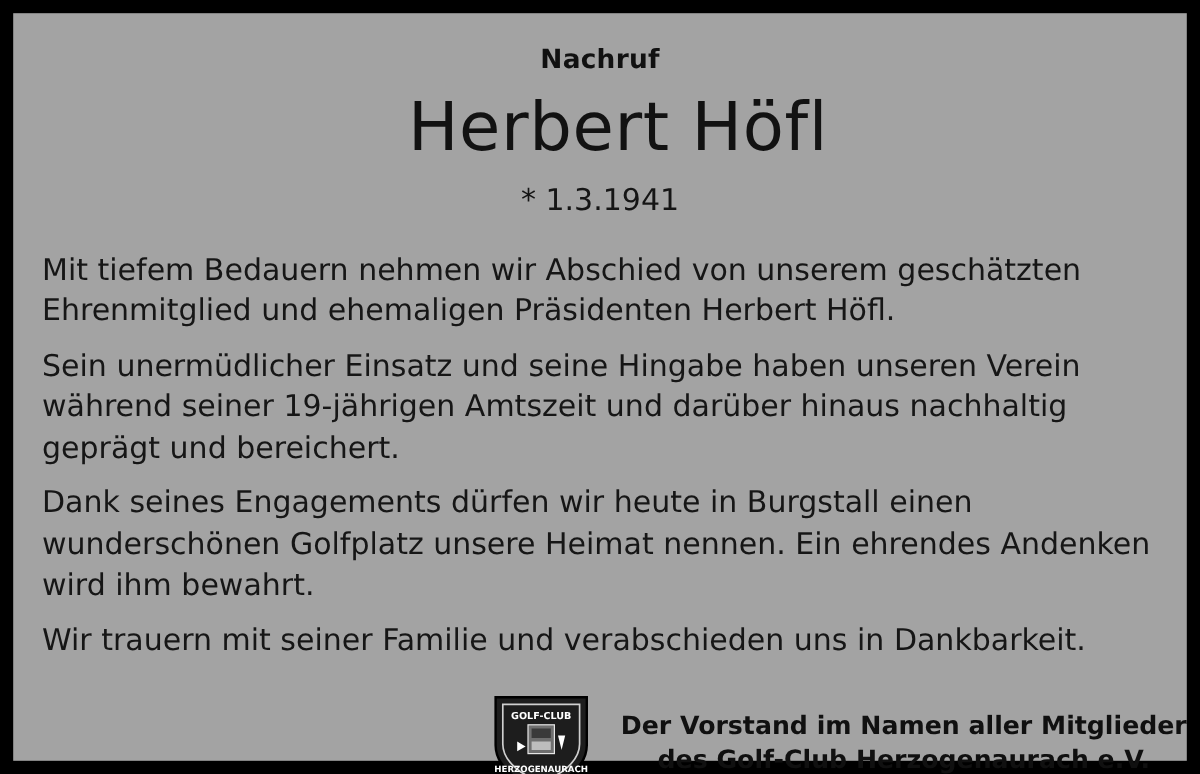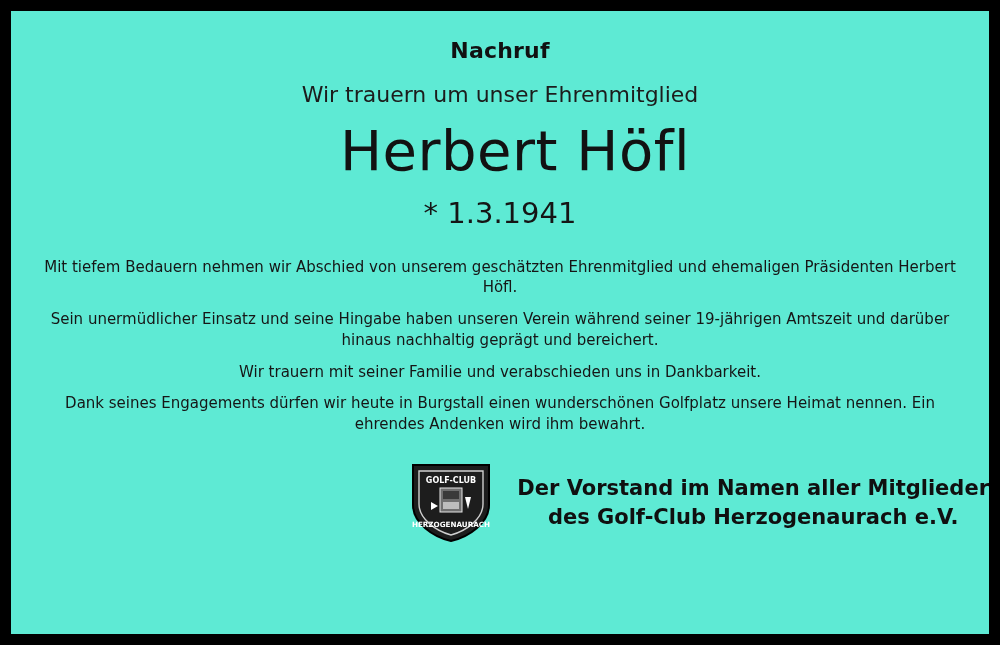--- a/index.html
+++ b/index.html
@@ -12,21 +12,21 @@
     height: 645px;
     font-family: "DejaVu Sans", "Liberation Sans", sans-serif;
     overflow: hidden;
   }
   .obituary {
     position: absolute;
     left: 11px;
     top: 11px;
     width: 978px;
     height: 623px;
-    background: #5eead4;
+    background: #a3a3a3;
     box-sizing: border-box;
     display: flex;
     flex-direction: column;
     align-items: center;
     color: #1a1a1a;
   }
   .nachruf {
     font-size: 22px;
     font-weight: bold;
     letter-spacing: 0.2px;
@@ -43,32 +43,32 @@
     font-size: 56px;
     font-weight: 400;
     margin-top: 15px;
     letter-spacing: 0.5px;
     color: #121212;
     line-height: 1.05;
     margin-left: 30px;
   }
   .dates {
     margin-top: 15px;
-    font-size: 29px;
+    font-size: 25px;
     display: flex;
     color: #151515;
   }
   .dates .d {
     white-space: pre;
   }
   .body-text {
     margin-top: 27px;
     width: 930px;
-    text-align: center;
-    font-size: 15px;
+    text-align: left;
+    font-size: 25px;
     line-height: 1.38;
     color: #161616;
   }
   .para {
     margin-bottom: 11px;
   }
   .para:last-child {
     margin-bottom: 0;
   }
   .signature-row {
@@ -96,33 +96,32 @@
     color: #101010;
   }
 </style>
 </head>
 <body>
 
 <div class="obituary">
 
   <div class="nachruf">Nachruf</div>
 
-  <div class="lead">Wir trauern um unser Ehrenmitglied</div>
 
   <div class="name">Herbert Höfl</div>
 
   <div class="dates">
     <span class="d">* 1.3.1941</span>
   </div>
 
   <div class="body-text">
     <div class="para">Mit tiefem Bedauern nehmen wir Abschied von unserem geschätzten Ehrenmitglied und ehemaligen Präsidenten Herbert Höfl.</div>
     <div class="para">Sein unermüdlicher Einsatz und seine Hingabe haben unseren Verein während seiner 19-jährigen Amtszeit und darüber hinaus nachhaltig geprägt und bereichert.</div>
+    <div class="para">Dank seines Engagements dürfen wir heute in Burgstall einen wunderschönen Golfplatz unsere Heimat nennen. Ein ehrendes Andenken wird ihm bewahrt.</div>
     <div class="para">Wir trauern mit seiner Familie und verabschieden uns in Dankbarkeit.</div>
-    <div class="para">Dank seines Engagements dürfen wir heute in Burgstall einen wunderschönen Golfplatz unsere Heimat nennen. Ein ehrendes Andenken wird ihm bewahrt.</div>
   </div>
 
   <div class="signature-row">
     <div class="crest">
       <svg width="88" height="84" viewBox="0 0 88 84" xmlns="http://www.w3.org/2000/svg">
         <path d="M6 4 H82 V44 C82 62 62 76 44 80 C26 76 6 62 6 44 Z" fill="#1d1d1d" stroke="#000" stroke-width="2"></path>
         <path d="M12 10 H76 V43 C76 58 59 70 44 74 C29 70 12 58 12 43 Z" fill="none" stroke="#cfcfcf" stroke-width="1.4"></path>
         <text x="44" y="22" font-family="DejaVu Sans, sans-serif" font-size="8" font-weight="bold" fill="#ffffff" text-anchor="middle">GOLF-CLUB</text>
         <g>
           <rect x="33" y="27" width="22" height="24" fill="#6f6f6f" stroke="#e6e6e6" stroke-width="1"></rect>

